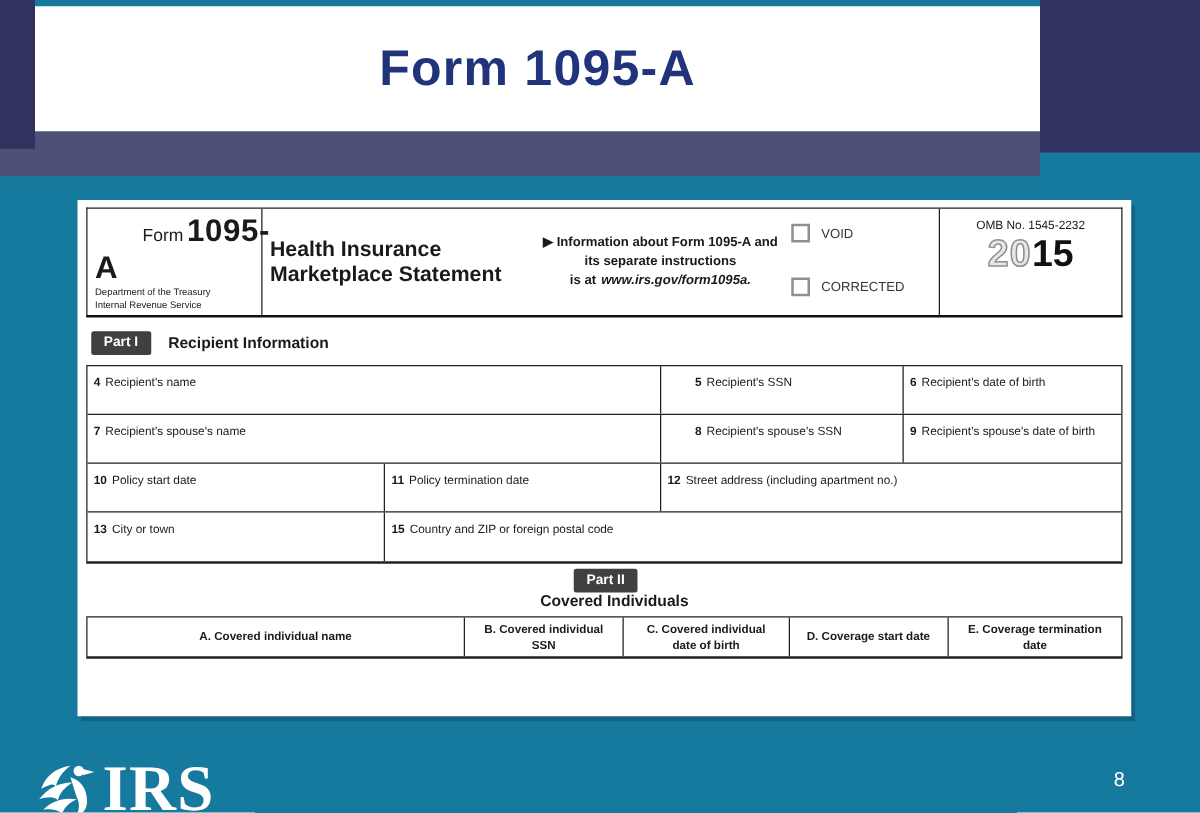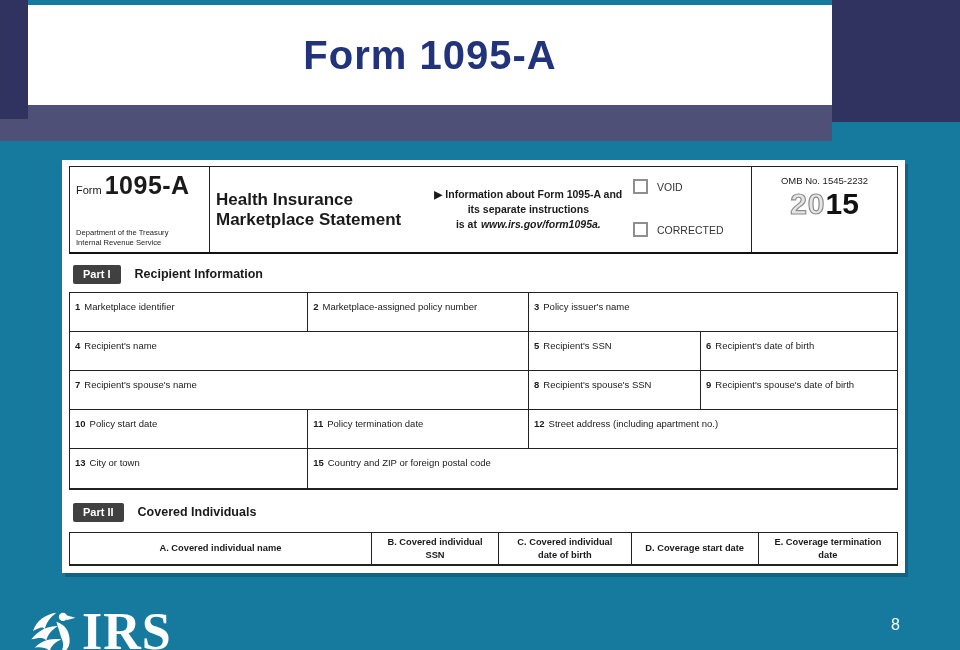--- a/index.html
+++ b/index.html
@@ -18,21 +18,21 @@
 
   
   .form-card { position:absolute; left:62px; top:160px; width:843px; height:413px; background:#ffffff;
                box-shadow:3px 4px 0 rgba(0,0,0,0.18); color:#1a1a1a; }
   .form-inner { padding:6px 7px 0; }
 
   
   .f-header { height:88px; border:1px solid #222; border-bottom:2px solid #111; display:flex; }
   .fh-cell1 { width:140px; border-right:1px solid #222; padding:4px 6px 4px; display:flex;
               flex-direction:column; justify-content:space-between; }
-  .form-word { font-size:11px; margin-right:3px; }
+  .form-word { font-size:14px; margin-right:3px;margin-left:38px; }
   .form-number { font-size:25px; font-weight:bold; letter-spacing:0.5px; }
   .dept { font-size:7.6px; line-height:1.3; color:#222; }
   .fh-mid { flex:1; display:flex; flex-direction:row; align-items:center; justify-content:center;
             gap:7px; padding:4px 6px; }
   .f-title { font-size:17px; font-weight:bold; }
   .f-instr { font-size:10.5px; font-weight:bold; text-align:center; line-height:1.4; }
   .f-url { font-style:italic; margin-left:4px; }
   .fh-void { width:118px; display:flex; flex-direction:column; justify-content:space-between;
              padding:12px 4px 15px 0; }
   .chk-row { display:flex; align-items:center; gap:9px; }
@@ -40,35 +40,35 @@
   .chk-label { font-size:10.5px; color:#333; }
   .fh-omb { width:146px; border-left:1px solid #222; display:flex; flex-direction:column;
             align-items:center; padding-top:8px; }
   .omb { font-size:9.5px; }
   .year { font-size:30px; font-weight:bold; margin-top:3px; line-height:1; }
   .year-20 { color:#e6e6e6; -webkit-text-stroke:1.2px #8e8e8e; letter-spacing:1px; }
   .year-15 { color:#111; }
 
   
   .part-head { display:flex; align-items:center; height:38px; padding:4px 2px 2px 4px; }
-  .part-head.p2 { height:42px; }
+  .part-head.p2 { height:42px;flex-direction:column; }
   .part-badge { background:#404040; color:#fff; font-weight:bold; font-size:11px;
                 padding:3px 10px 4px; border-radius:2px; }
   .part-title { font-weight:bold; font-size:12.5px; margin-left:14px; }
 
   
   .p1-table { border:1px solid #222; border-bottom-width:2px; }
   .p1-row { display:flex; height:39px; border-bottom:1px solid #222; }
   .p1-row:last-child { border-bottom:none; }
   .p1-cell { padding:3px 5px; border-right:1px solid #222; overflow:hidden; }
   .p1-cell:last-child { border-right:none; }
   .f-num { font-weight:bold; font-size:9.5px; margin-right:4px; }
   .f-label { font-size:9.5px; }
   .wa1{width:28.8%;} .wa2{width:26.7%;} .wa3{flex:1;}
-  .wb1{width:55.5%;} .wb2{width:20.8%;} .wb3{flex:1;}
+  .wb1{width:55.5%;} .wb2{width:20.8%;margin-left:22px;} .wb3{flex:1;}
 
   
   .p2-table { border:1px solid #222; border-bottom-width:2px; display:flex; height:34px; }
   .p2-cell { border-right:1px solid #222; display:flex; align-items:center; justify-content:center;
              text-align:center; font-weight:bold; font-size:9.3px; line-height:1.3; padding:2px 8px; }
   .p2-cell:last-child { border-right:none; }
   .pc1{width:36.5%;} .pc2{width:15.4%;} .pc3{width:16%;} .pc4{width:15.4%;} .pc5{flex:1;}
 
   
   .irs-logo { position:absolute; left:28px; top:606px; display:flex; align-items:flex-start; gap:4px; }
@@ -130,31 +130,20 @@
         </div>
       </div>
 
       <div class="part-head">
         <span class="part-badge">Part I</span>
         <span class="part-title">Recipient Information</span>
       </div>
 
       <div class="p1-table">
 
-        <div class="p1-row">
-          <div class="p1-cell wa1">
-            <span class="f-num">1</span><span class="f-label">Marketplace identifier</span>
-          </div>
-          <div class="p1-cell wa2">
-            <span class="f-num">2</span><span class="f-label">Marketplace-assigned policy number</span>
-          </div>
-          <div class="p1-cell wa3">
-            <span class="f-num">3</span><span class="f-label">Policy issuer's name</span>
-          </div>
-        </div>
 
         <div class="p1-row">
           <div class="p1-cell wb1">
             <span class="f-num">4</span><span class="f-label">Recipient's name</span>
           </div>
           <div class="p1-cell wb2">
             <span class="f-num">5</span><span class="f-label">Recipient's SSN</span>
           </div>
           <div class="p1-cell wb3">
             <span class="f-num">6</span><span class="f-label">Recipient's date of birth</span>

